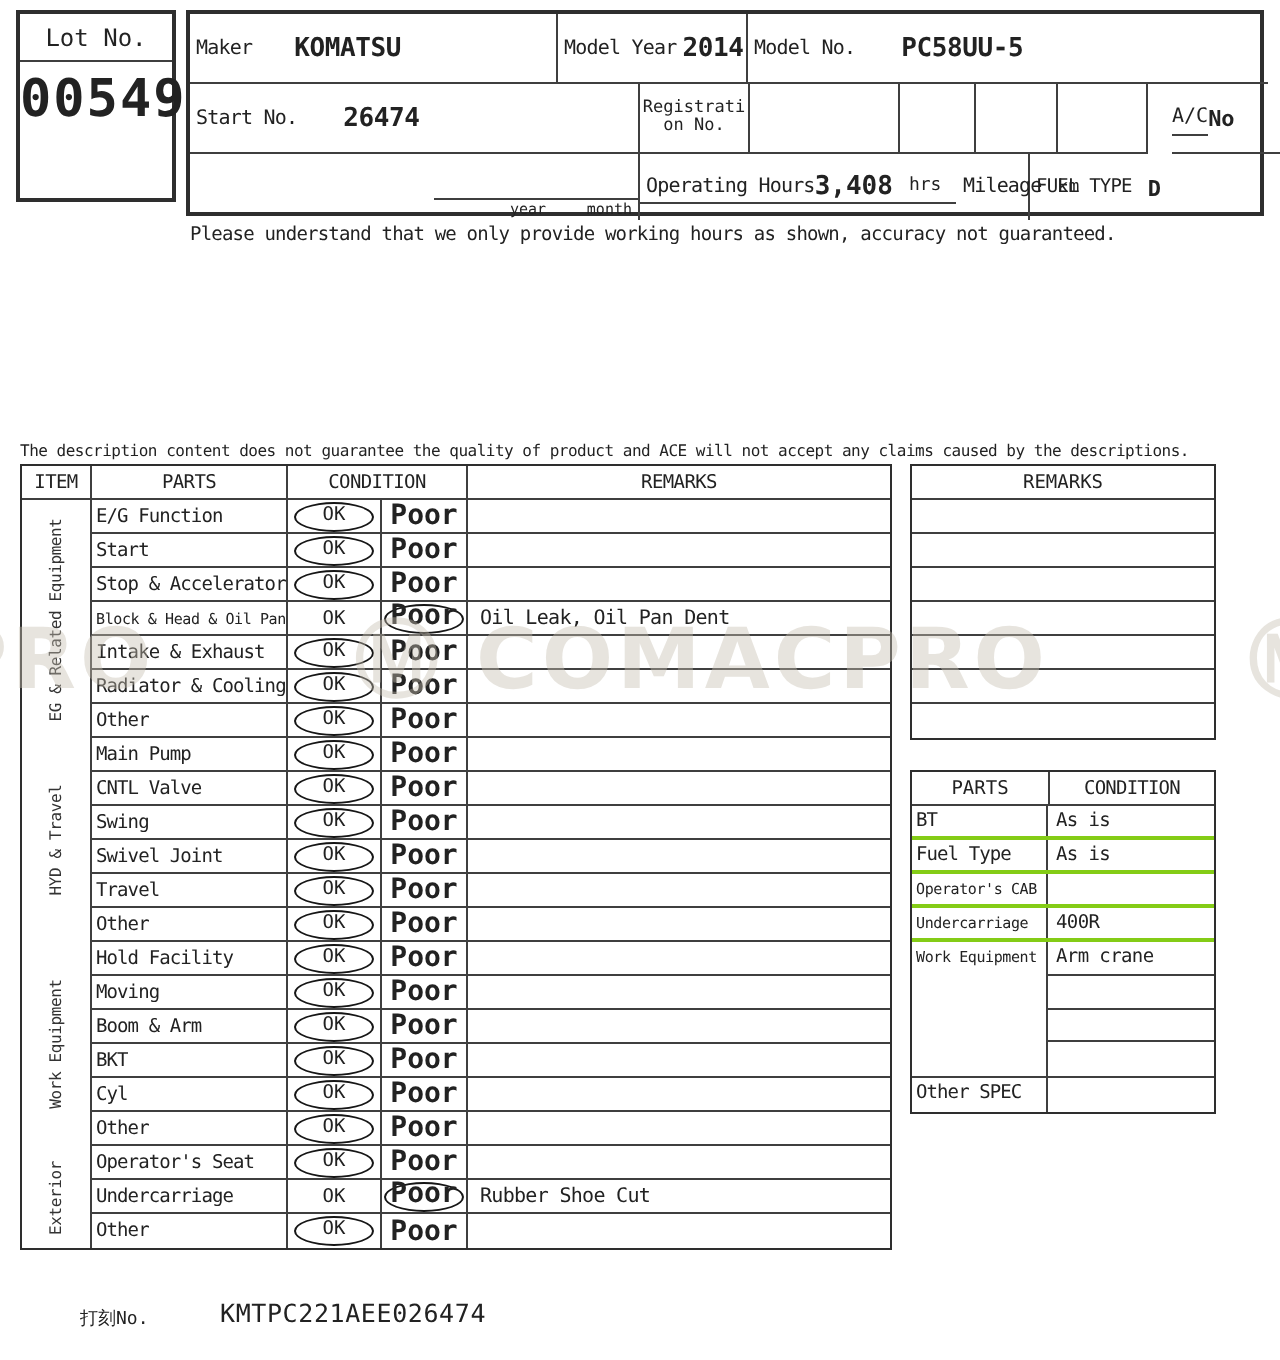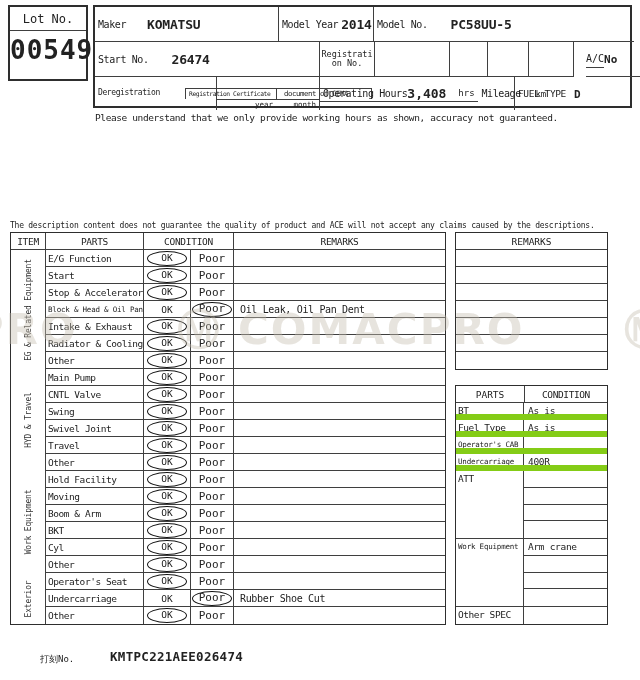--- a/index.html
+++ b/index.html
@@ -3,21 +3,21 @@
 <meta charset="utf-8">
 <style>
   html,body{margin:0;padding:0;background:#fff;}
   body{width:640px;height:680px;overflow:hidden;font-family:"DejaVu Sans Mono","Liberation Mono",monospace;color:#222;}
   #doc{position:relative;width:640px;height:680px;background:#fff;}
   .abs{position:absolute;box-sizing:border-box;}
   .bR{border-right:1px solid #3f3f3f;} .bB{border-bottom:1px solid #3f3f3f;}
   .ctr{display:flex;align-items:center;justify-content:center;text-align:center;}
 
   
-  .lot-box{left:8px;top:5px;width:80px;height:76px;border:2px solid #2e2e2e;}
+  .lot-box{left:8px;top:5px;width:80px;height:96px;border:2px solid #2e2e2e;}
   .lot-label{height:23px;border-bottom:1px solid #3f3f3f;font-size:12px;}
   .lot-value{margin-top:4px;text-align:center;font-size:26px;font-weight:700;letter-spacing:1px;}
   .hdr{left:93px;top:5px;width:539px;height:103px;border:2px solid #2e2e2e;}
   .hdr .cell{position:absolute;box-sizing:border-box;}
   .lbl{font-size:10px;padding:1px 3px;letter-spacing:-0.4px;white-space:pre-line;line-height:11px;}
   .val{font-size:13px;font-weight:600;letter-spacing:-0.2px;}
   .c-maker{left:0;top:0;width:184px;height:35px;}
   .c-myear{left:184px;top:0;width:95px;height:35px;}
   .c-mno{left:279px;top:0;width:260px;height:35px;}
   .c-serial{left:0;top:35px;width:225px;height:35px;}
@@ -31,21 +31,21 @@
   .ac-bot{height:17px;font-size:11px;font-weight:600;}
   .c-dereg{left:0;top:70px;width:122px;height:33px;}
   .dr{display:flex;height:11px;box-sizing:border-box;}
   .dr+.dr{border-top:1px solid #3f3f3f;}
   .dr-label{width:87px;border-right:1px solid #3f3f3f;padding-left:3px;line-height:10px;letter-spacing:-0.4px;white-space:nowrap;overflow:hidden;}
   .dr0{font-size:8px;} .dr1{font-size:6.3px;} .dr2{font-size:7.3px;padding-left:7px;}
   .c-official{left:122px;top:70px;width:103px;height:33px;}
   .official-lbl{font-size:9px;line-height:10px;padding:1px 3px;white-space:pre-line;letter-spacing:-0.4px;}
   .ym-row{position:absolute;left:0;right:0;bottom:0;height:11px;border-top:1px solid #3f3f3f;display:flex;justify-content:space-between;font-size:7.5px;line-height:10px;padding:0 3px 0 38px;box-sizing:border-box;}
   .c-ophrs{left:225px;top:70px;width:195px;height:33px;}
-  .oh-row{display:flex;height:16px;box-sizing:border-box;align-items:center;text-align:center;}
+  .oh-row{display:flex;height:16px;box-sizing:border-box;align-items:center;}
   .oh-row.first{border-bottom:1px solid #3f3f3f;height:17px;}
   .oh-lbl{flex:1;font-size:10px;padding-left:3px;letter-spacing:-0.4px;white-space:nowrap;}
   .oh-val{font-size:13px;font-weight:600;margin-right:8px;}
   .oh-unit{width:24px;font-size:9px;}
   .c-fuel{left:420px;top:70px;width:119px;height:33px;}
   .fuel-val{font-size:11px;font-weight:600;padding-left:5px;margin-top:2px;}
 
   .note1{left:95px;top:112px;width:520px;font-size:9.5px;letter-spacing:-0.4px;white-space:nowrap;}
   .note2{left:10px;top:221px;width:620px;font-size:8px;letter-spacing:-0.25px;white-space:nowrap;}
 
@@ -57,46 +57,46 @@
   .igroup{display:flex;}
   .group-label-cell{position:relative;width:35px;border-right:1px solid #3f3f3f;box-sizing:border-box;}
   .vlabel{position:absolute;top:50%;left:50%;transform:translate(-50%,-50%) rotate(-90deg);white-space:nowrap;font-size:8px;letter-spacing:-0.2px;color:#333;}
   .group-rows{flex:1;}
   .irow{display:flex;height:17px;box-sizing:border-box;border-bottom:1px solid #3f3f3f;}
   .igroup:last-child .irow:last-child{border-bottom:none;}
   .cell{box-sizing:border-box;display:flex;align-items:center;}
   .c-part{width:98px;border-right:1px solid #3f3f3f;font-size:9.5px;letter-spacing:-0.45px;padding-left:2px;white-space:nowrap;overflow:hidden;}
   .fs-small{font-size:7.5px;letter-spacing:-0.2px;}
   .c-ok{width:47px;border-right:1px solid #3f3f3f;justify-content:center;font-size:9.5px;}
-  .c-poor{width:43px;border-right:1px solid #3f3f3f;justify-content:center;font-size:11px;}
+  .c-poor{width:43px;border-right:1px solid #3f3f3f;justify-content:center;font-size:14px;font-weight:bold;}
   .c-remarks{flex:1;font-size:10px;letter-spacing:-0.35px;padding-left:6px;white-space:nowrap;overflow:hidden;}
   .oval{display:inline-block;width:38px;height:13px;line-height:11.5px;border:1.6px solid #161616;border-radius:50%;text-align:center;}
 
   
   .sideRem{left:455px;top:232px;width:153px;border:1.5px solid #2e2e2e;}
   .sideRem .head{height:17px;box-sizing:border-box;border-bottom:1px solid #3f3f3f;font-size:9.5px;}
   .srow{height:17px;box-sizing:border-box;border-bottom:1px solid #3f3f3f;}
   .srow:last-child{border-bottom:none;}
   .spec{left:455px;top:385px;width:153px;border:1.5px solid #2e2e2e;}
   .spec .head{display:flex;height:17px;box-sizing:border-box;border-bottom:1px solid #3f3f3f;font-size:9.5px;}
   .spec .h-parts{width:68px;border-right:1px solid #3f3f3f;display:flex;align-items:center;justify-content:center;}
   .spec .h-cond{flex:1;display:flex;align-items:center;justify-content:center;letter-spacing:-0.4px;}
-  .spec-row-simple{display:flex;height:17px;box-sizing:border-box;border-bottom:6px solid #84cc16;}
+  .spec-row-simple{display:flex;height:17px;box-sizing:border-box;border-bottom:2px solid #84cc16;}
   .spec-block{display:flex;height:68px;box-sizing:border-box;border-bottom:1px solid #3f3f3f;}
   .spec-row-simple:last-child,.spec-block:last-child{border-bottom:none;}
   .spec-label{width:68px;border-right:1px solid #3f3f3f;box-sizing:border-box;font-size:9.5px;letter-spacing:-0.45px;padding-left:2px;line-height:16px;white-space:nowrap;overflow:hidden;}
   .fs-small2{font-size:7.5px;letter-spacing:-0.2px;}
   .spec-val{flex:1;font-size:9.5px;letter-spacing:-0.3px;padding-left:4px;line-height:16px;white-space:nowrap;overflow:hidden;}
   .spec-vals{flex:1;display:flex;flex-direction:column;}
   .spec-subcell{height:17px;box-sizing:border-box;border-bottom:1px solid #3f3f3f;font-size:9.5px;letter-spacing:-0.3px;padding-left:4px;line-height:16px;white-space:nowrap;overflow:hidden;}
   .spec-subcell:last-child{border-bottom:none;}
 
   
   .stamp-label{left:40px;top:653px;font-size:9px;}
-  .stamp-value{left:110px;top:649px;font-size:12.5px;font-weight:700;letter-spacing:0.3px;}
+  .stamp-value{left:110px;top:649px;font-size:12.5px;font-weight:400;letter-spacing:0.3px;}
   .watermark{left:-60px;top:302px;width:800px;font-family:"DejaVu Sans","Liberation Sans",sans-serif;font-size:42px;font-weight:700;letter-spacing:2px;color:rgba(198,190,177,0.42);white-space:pre;pointer-events:none;z-index:9;}
 </style>
 </head>
 <body>
 
 <div id="doc">
 
   <div class="abs lot-box">
     <div class="lot-label ctr">Lot No.</div>
     <div class="lot-value">00549</div>
@@ -122,34 +122,20 @@
     <div class="cell c-regno bR bB ctr" style="white-space:pre-line;">Registrati
 on No.</div>
     <div class="cell c-e1 bR bB"></div>
     <div class="cell c-e2 bR bB"></div>
     <div class="cell c-e3 bR bB"></div>
     <div class="cell c-e4 bR bB"></div>
     <div class="cell c-ac bB">
       <div class="ac-top ctr">A/C</div>
       <div class="ac-bot ctr">No</div>
     </div>
-    <div class="cell c-dereg bR">
-      <div class="dr">
-          <div class="dr-label dr0">Deregistration</div>
-          <div></div>
-        </div>
-      <div class="dr">
-          <div class="dr-label dr1">Registration Certificate</div>
-          <div></div>
-        </div>
-      <div class="dr">
-          <div class="dr-label dr2">document of CEMA</div>
-          <div></div>
-        </div>
-    </div>
     <div class="cell c-official bR">
       <div class="ym-row">
         <span>year</span>
         <span>month</span>
       </div>
     </div>
     <div class="cell c-ophrs bR">
       <div class="oh-row first">
         <span class="oh-lbl">Operating Hours</span>
         <span class="oh-val">3,408</span>
@@ -456,29 +442,20 @@
           <div class="spec-label">Fuel Type</div>
           <div class="spec-val">As is</div>
         </div>
         <div class="spec-row-simple">
           <div class="spec-label fs-small2">Operator's CAB</div>
           <div class="spec-val"></div>
         </div>
         <div class="spec-row-simple">
           <div class="spec-label fs-small2">Undercarriage</div>
           <div class="spec-val">400R</div>
-        </div>
-        <div class="spec-block">
-          <div class="spec-label tall">ATT</div>
-          <div class="spec-vals">
-            <div class="spec-subcell"></div>
-            <div class="spec-subcell"></div>
-            <div class="spec-subcell"></div>
-            <div class="spec-subcell"></div>
-          </div>
         </div>
         <div class="spec-block">
           <div class="spec-label tall fs-small2">Work Equipment</div>
           <div class="spec-vals">
             <div class="spec-subcell">Arm crane</div>
             <div class="spec-subcell"></div>
             <div class="spec-subcell"></div>
             <div class="spec-subcell"></div>
           </div>
         </div>

